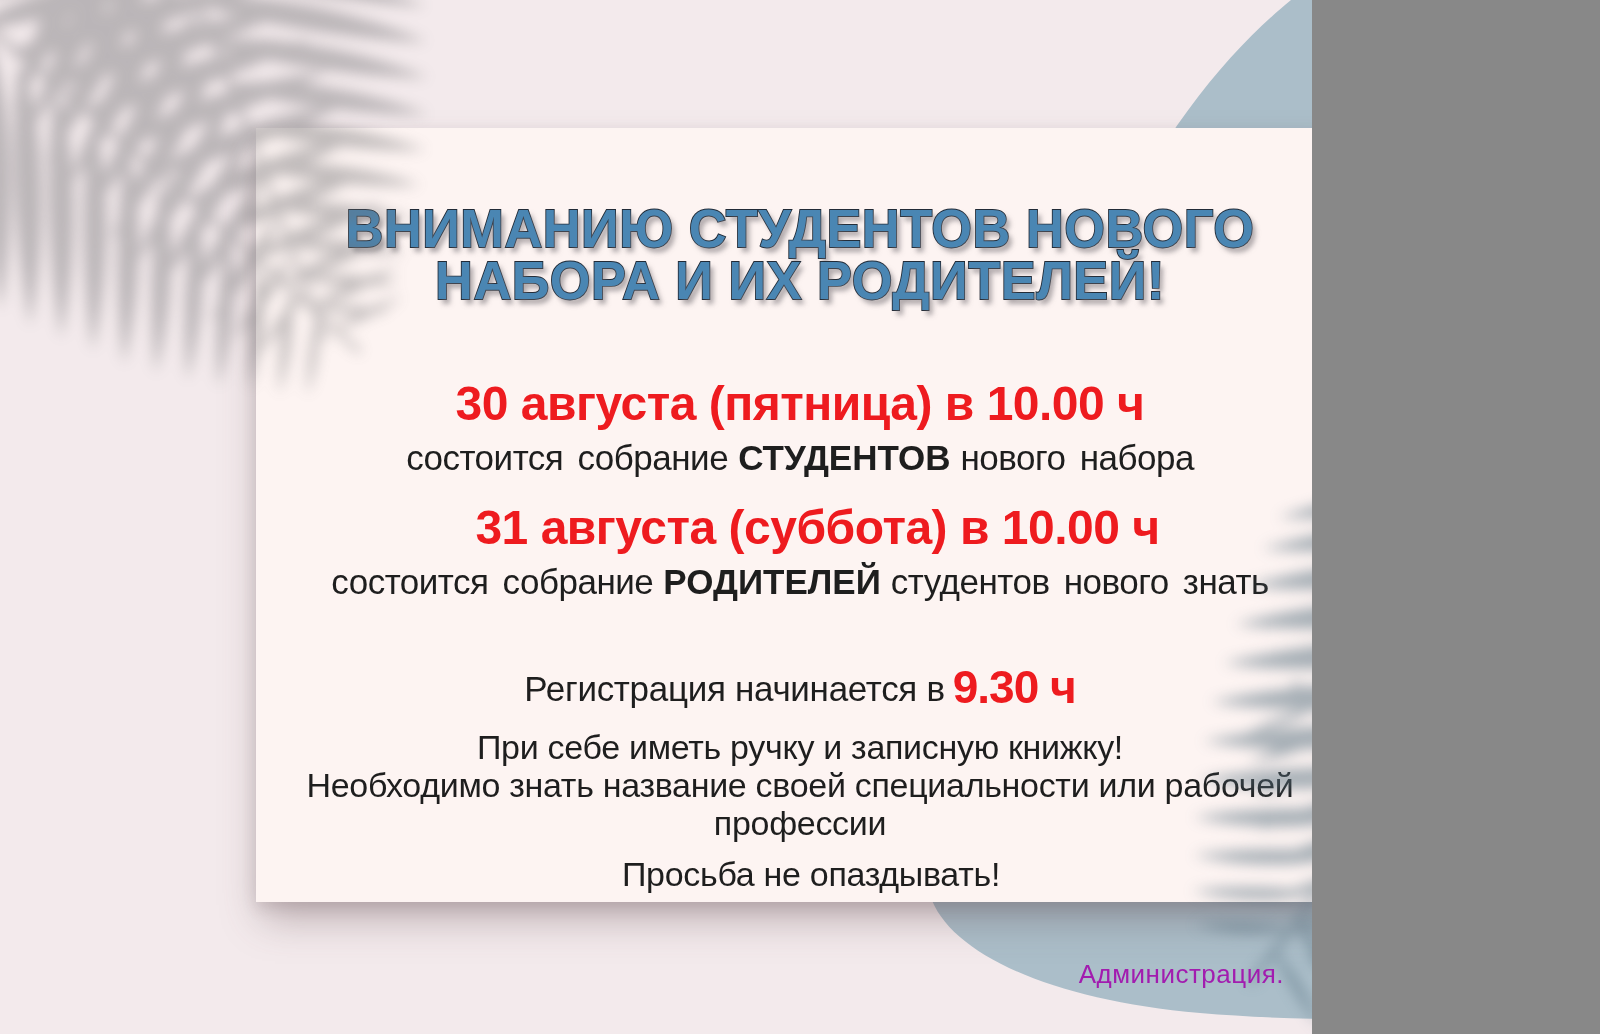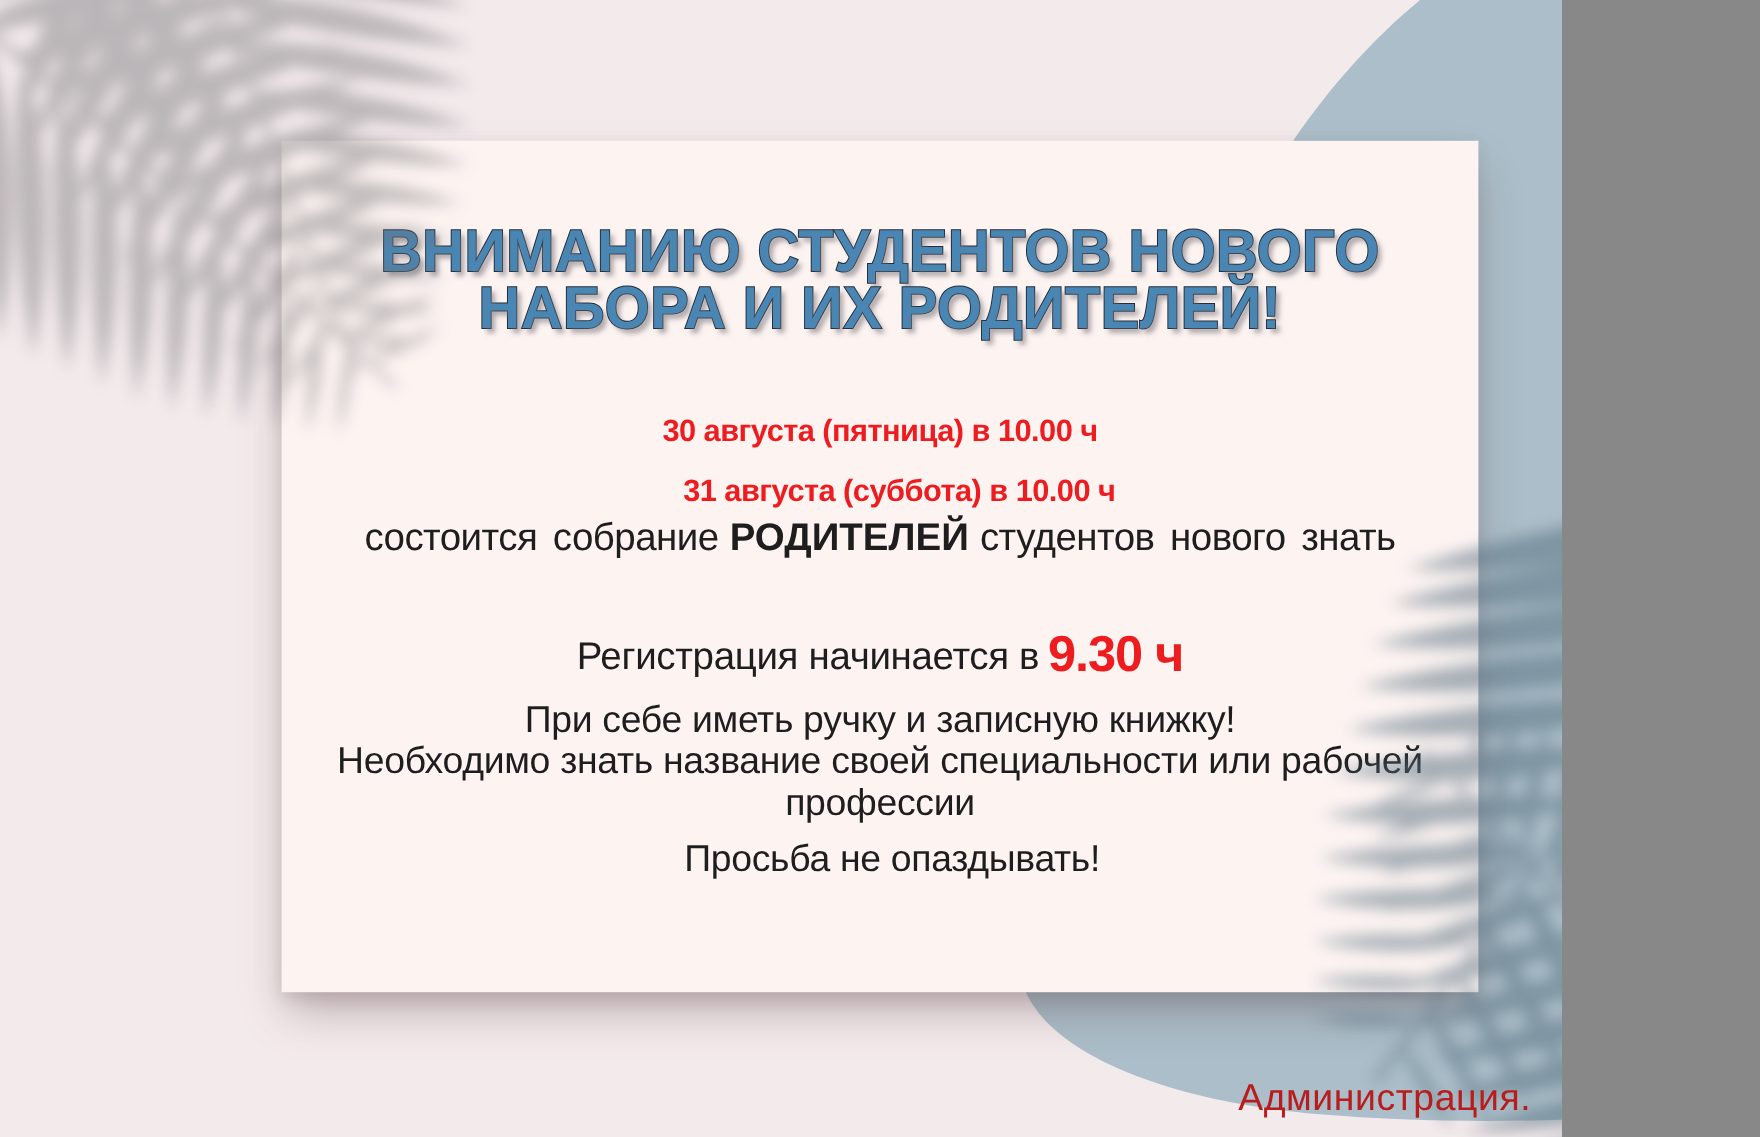--- a/index.html
+++ b/index.html
@@ -7,21 +7,21 @@
     --c-card:#fdf4f2;
     --c-blob:#abbec9;
     --c-title-blue:#4a86b3;
     --c-title-outline:#222c38;
     --c-accent-red:#ee1b1f;
     --c-text:#1e1e1e;
   }
   html,body{margin:0;padding:0;}
   body{font-family:"Liberation Sans","DejaVu Sans",sans-serif;background:#888;}
   .stage{
-    position:relative;width:1420px;height:1034px;overflow:hidden;
+    position:relative;width:1312px;height:1034px;overflow:hidden;
     background:var(--c-background);
   }
   .layer{position:absolute;left:0;top:0;width:1600px;height:1034px;pointer-events:none;}
   .blob{fill:var(--c-blob);}
   .card{
     position:absolute;left:256px;top:128px;width:1088px;height:774px;
     background:var(--c-card);
     box-shadow:0 22px 38px -6px rgba(96,74,78,.38), 0 6px 14px rgba(96,74,78,.16);
     text-align:center;
     z-index:2;
@@ -33,21 +33,21 @@
     color:var(--c-title-blue);
     -webkit-text-stroke:1.8px var(--c-title-outline);
     paint-order:stroke fill;
     text-shadow:4px 5px 5px rgba(112,106,112,.55);
     transform:scaleX(.97);
   }
   h1.title .tline{display:block;}
   p{margin:0;}
   .dateline{
     margin-top:70px;
-    font-size:28px;font-weight:bold;letter-spacing:-0.5px;color:var(--c-accent-red);
+    font-size:48px;font-weight:bold;letter-spacing:-0.5px;color:var(--c-accent-red);
   }
   .dateline.second{margin-top:22px;padding-left:35px;}
   .desc{
     margin-top:7px;
     font-size:35px;letter-spacing:-0.5px;word-spacing:5px;color:var(--c-text);
   }
   .desc .bigword{font-weight:bold;margin:0 10px;letter-spacing:0;}
   .reg{
     margin-top:58px;
     font-size:35px;color:var(--c-text);letter-spacing:-0.3px;
@@ -56,22 +56,22 @@
     font-size:46px;font-weight:bold;letter-spacing:-1px;color:var(--c-accent-red);
     margin-left:8px;vertical-align:-2px;
   }
   .note{
     margin:3px 0 0 0;
     font-size:34px;line-height:35px;letter-spacing:-0.3px;color:var(--c-text);text-align:center;
   }
   .note.first{margin-top:16px;}
   .note.last{margin-top:16px;padding-left:22px;}
   .signature{
-    position:absolute;right:28px;bottom:16px;z-index:4;
-    font-size:34px;letter-spacing:.5px;color:#b91c1c;
+    position:absolute;right:28px;bottom:44px;z-index:4;
+    font-size:26px;letter-spacing:.5px;color:#a21caf;
   }
 </style>
 </head>
 <body>
 
 <div class="stage">
 
   <svg class="layer" viewBox="0 0 1600 1034" aria-hidden="true">
     <path class="blob" d="M 1291,0
          C 1230,50 1150,140 1090,290
@@ -81,20 +81,21 @@
          L 1600,0 Z"></path>
   </svg>
 
   <div class="card">
     <h1 class="title">
       <span class="tline">ВНИМАНИЮ СТУДЕНТОВ НОВОГО</span>
       <span class="tline">НАБОРА И ИХ РОДИТЕЛЕЙ!</span>
     </h1>
 
     <p class="dateline">30 августа (пятница) в 10.00 ч</p>
+    <p class="desc"><span>состоится  собрание</span><b class="bigword">СТУДЕНТОВ</b><span>нового набора</span></p>
 
     <p class="dateline second">31 августа (суббота) в 10.00 ч</p>
     <p class="desc"><span>состоится  собрание</span><b class="bigword">РОДИТЕЛЕЙ</b><span>студентов нового знать</span></p>
 
     <p class="reg"><span>Регистрация начинается в</span><b class="time">9.30 ч</b></p>
 
     <p class="note first">При себе иметь ручку и записную книжку!</p>
     <p class="note">Необходимо знать название своей специальности или рабочей</p>
     <p class="note">профессии</p>
     <p class="note last">Просьба не опаздывать!</p>

